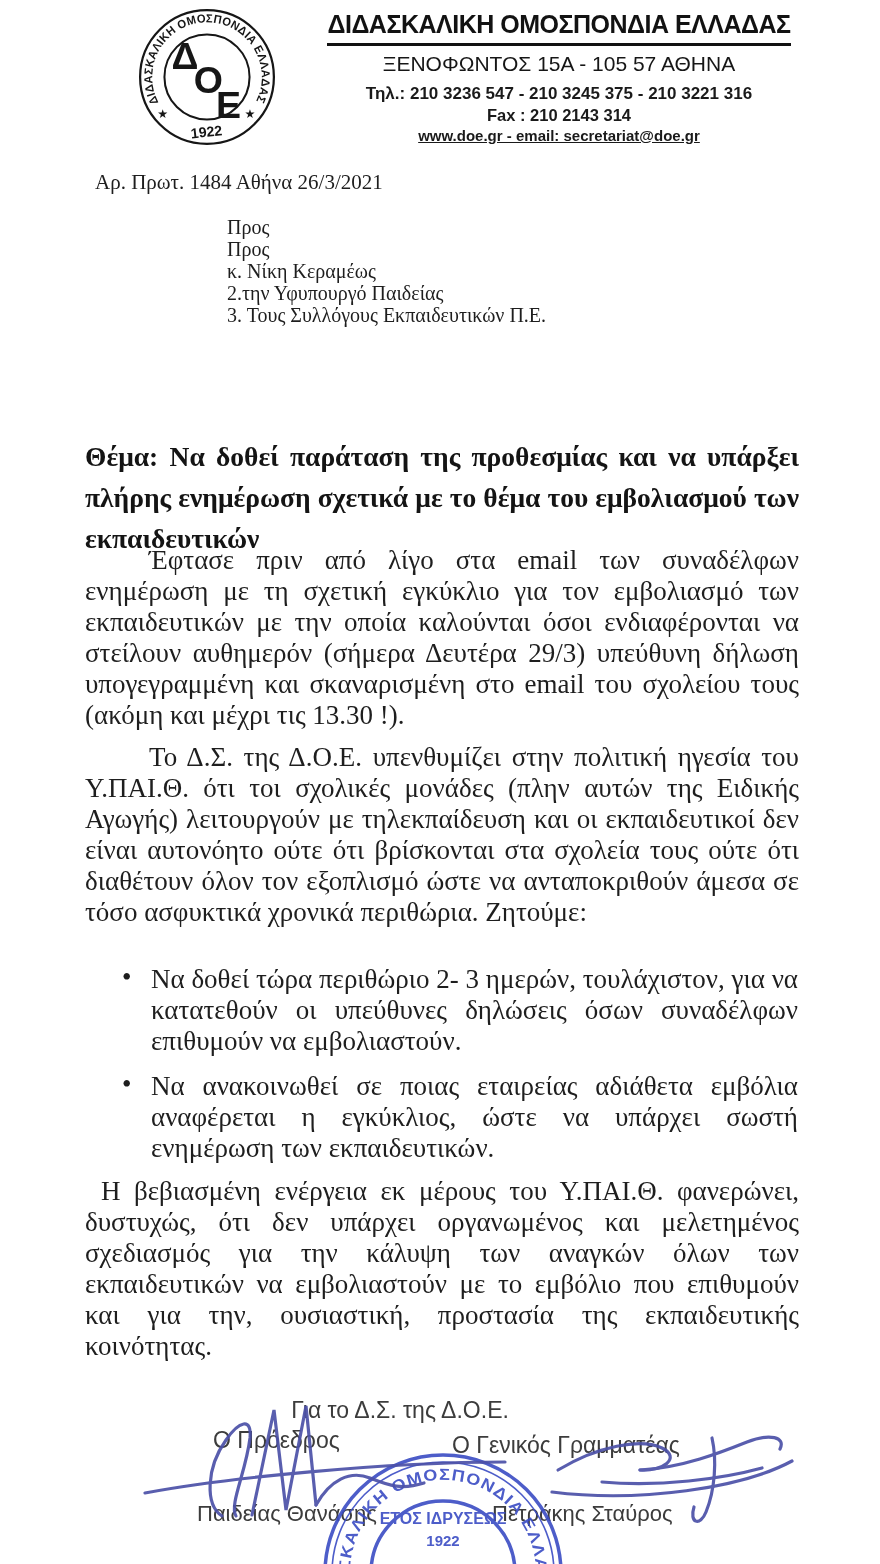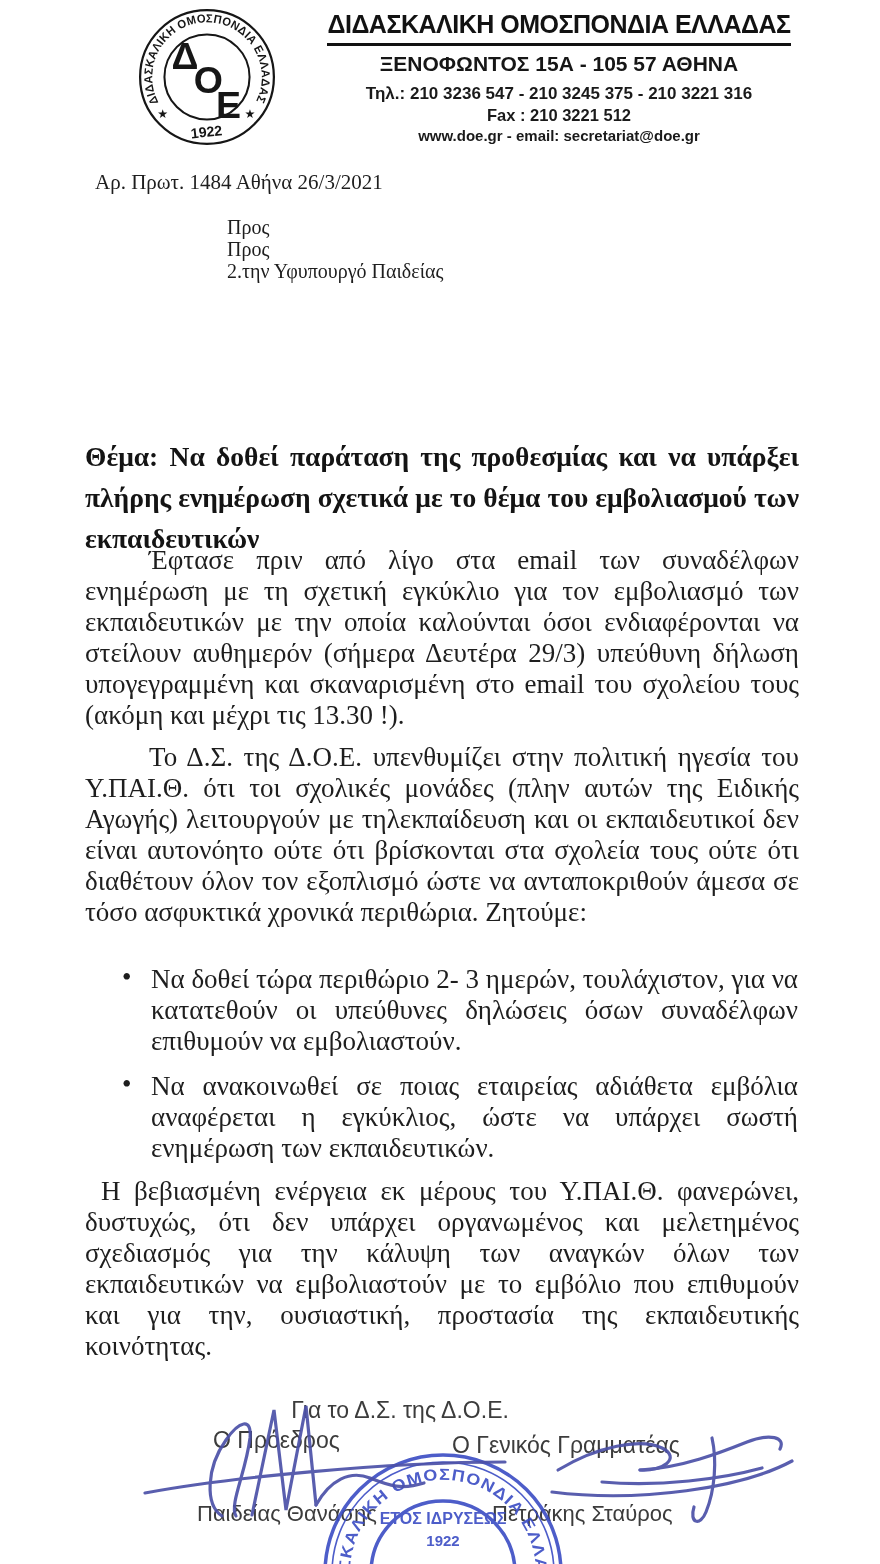--- a/index.html
+++ b/index.html
@@ -13,24 +13,24 @@
   }
   
   .header{position:absolute;top:4px;left:118px;right:66px;display:flex;gap:8px;}
   .logo{flex:0 0 178px;}
   .header-text{flex:1;display:flex;flex-direction:column;align-items:center;text-align:center;
     font-family:"Liberation Sans", sans-serif;}
   .org-name{
     margin:6px 0 0 0;font-size:25px;font-weight:bold;letter-spacing:-0.5px;white-space:nowrap;
     border-bottom:3px solid #121212;padding-bottom:4px;color:#121212;
   }
-  .addr{margin-top:6px;font-size:21px;font-weight:bold;color:#161616;}
+  .addr{margin-top:6px;font-size:21px;font-weight:normal;color:#161616;}
   .tel{margin-top:8px;font-size:17px;font-weight:bold;color:#1a1a1a;}
   .fax{margin-top:2px;font-size:16.5px;font-weight:bold;color:#1a1a1a;}
-  .web{margin-top:2px;font-size:15px;font-weight:bold;color:#1a1a1a;}
+  .web{margin-top:2px;font-size:15px;font-weight:bold;color:#1a1a1a;text-decoration:underline;}
   
   .ref-line{position:absolute;left:95px;top:170px;font-size:21px;}
   .recipients{position:absolute;left:227px;top:216px;font-size:20px;line-height:22px;}
   .subject{
     position:absolute;left:85px;top:436px;width:714px;
     font-size:27.5px;font-weight:bold;line-height:41px;text-align:justify;color:#141414;
   }
   .para{position:absolute;left:85px;width:714px;font-size:27px;line-height:31px;text-align:justify;}
   .p1{top:545px;text-indent:64px;}
   .p2{top:742px;text-indent:64px;}
@@ -68,31 +68,33 @@
       </text>
       <text x="50" y="64" font-family="Liberation Sans, sans-serif" font-weight="bold" font-size="37" fill="#161616"><tspan x="50" y="64">Δ</tspan><tspan x="72" y="88">Ο</tspan><tspan x="94" y="112">Ε</tspan></text>
       <text x="36" y="112" font-size="12" fill="#161616">★</text>
       <text x="122" y="112" font-size="12" fill="#161616">★</text>
       <text x="85" y="131" text-anchor="middle" font-family="Liberation Sans, sans-serif" font-weight="bold" font-size="14" fill="#161616" transform="rotate(-6 85 131)">1922</text>
     </svg>
     <div class="header-text">
       <h1 class="org-name">ΔΙΔΑΣΚΑΛΙΚΗ ΟΜΟΣΠΟΝΔΙΑ ΕΛΛΑΔΑΣ</h1>
       <div class="addr">ΞΕΝΟΦΩΝΤΟΣ 15Α - 105 57 ΑΘΗΝΑ</div>
       <div class="tel">Τηλ.: 210 3236 547 - 210 3245 375 - 210 3221 316</div>
-      <div class="fax">Fax : 210 3221 512</div>
+      <div class="fax">Fax : 210 2143 314</div>
       <div class="web">www.doe.gr - email: secretariat@doe.gr</div>
     </div>
   </div>
 
   <div class="ref-line">Αρ. Πρωτ. 1484 Αθήνα 26/3/2021</div>
 
   <div class="recipients">
     <div>Προς</div>
     <div>Προς</div>
+    <div>κ. Νίκη Κεραμέως</div>
     <div>2.την Υφυπουργό Παιδείας</div>
+    <div>3. Τους Συλλόγους Εκπαιδευτικών Π.Ε.</div>
   </div>
 
   <div class="subject">Θέμα: Να δοθεί παράταση της προθεσμίας και να υπάρξει πλήρης ενημέρωση σχετικά με το θέμα του εμβολιασμού των εκπαιδευτικών</div>
 
   <div class="para p1">Έφτασε  πριν από λίγο στα email των συναδέλφων ενημέρωση με τη σχετική εγκύκλιο για τον εμβολιασμό των εκπαιδευτικών με την οποία καλούνται όσοι  ενδιαφέρονται να στείλουν αυθημερόν (σήμερα Δευτέρα 29/3) υπεύθυνη δήλωση υπογεγραμμένη και σκαναρισμένη στο email του σχολείου τους (ακόμη και μέχρι τις 13.30 !).</div>
   <div class="para p2">Το Δ.Σ. της Δ.Ο.Ε. υπενθυμίζει στην πολιτική ηγεσία του Υ.ΠΑΙ.Θ. ότι τοι σχολικές μονάδες (πλην αυτών της Ειδικής Αγωγής) λειτουργούν με τηλεκπαίδευση και οι εκπαιδευτικοί δεν είναι αυτονόητο ούτε ότι βρίσκονται στα σχολεία τους ούτε ότι διαθέτουν όλον τον εξοπλισμό ώστε να ανταποκριθούν άμεσα σε τόσο ασφυκτικά χρονικά περιθώρια. Ζητούμε:</div>
 
   <ul class="bullets">
     <li>
       <span class="dot">•</span>

